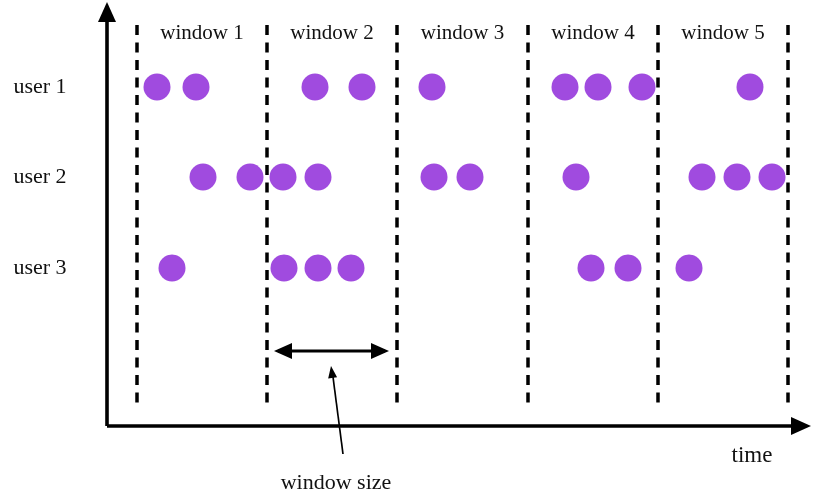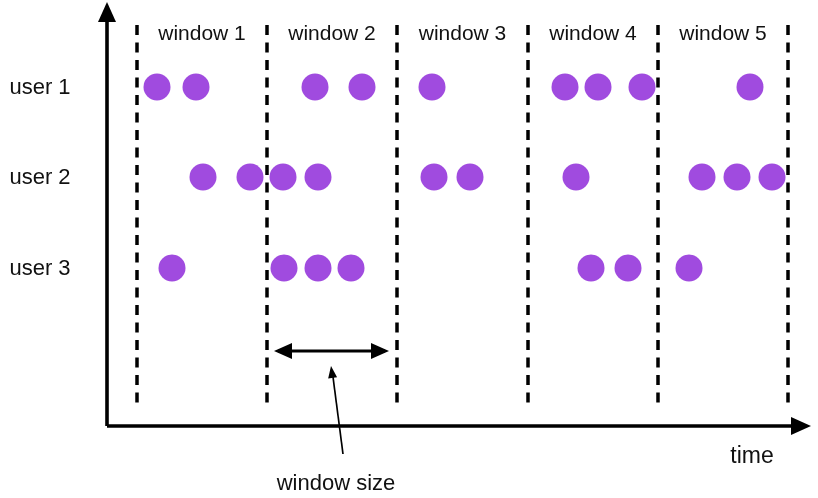--- a/index.html
+++ b/index.html
@@ -9,20 +9,21 @@
     width: 818px;
     height: 498px;
     overflow: hidden;
     font-family: "Liberation Sans", sans-serif;
   }
   #stage {
     position: relative;
     width: 818px;
     height: 498px;
     background: #ffffff;
+    font-family: Liberation Serif, serif;
   }
   svg text {
     fill: #111111;
   }
 </style>
 </head>
 <body>
 
 <div id="stage">
   <svg id="svg" width="818" height="498" viewBox="0 0 818 498">

